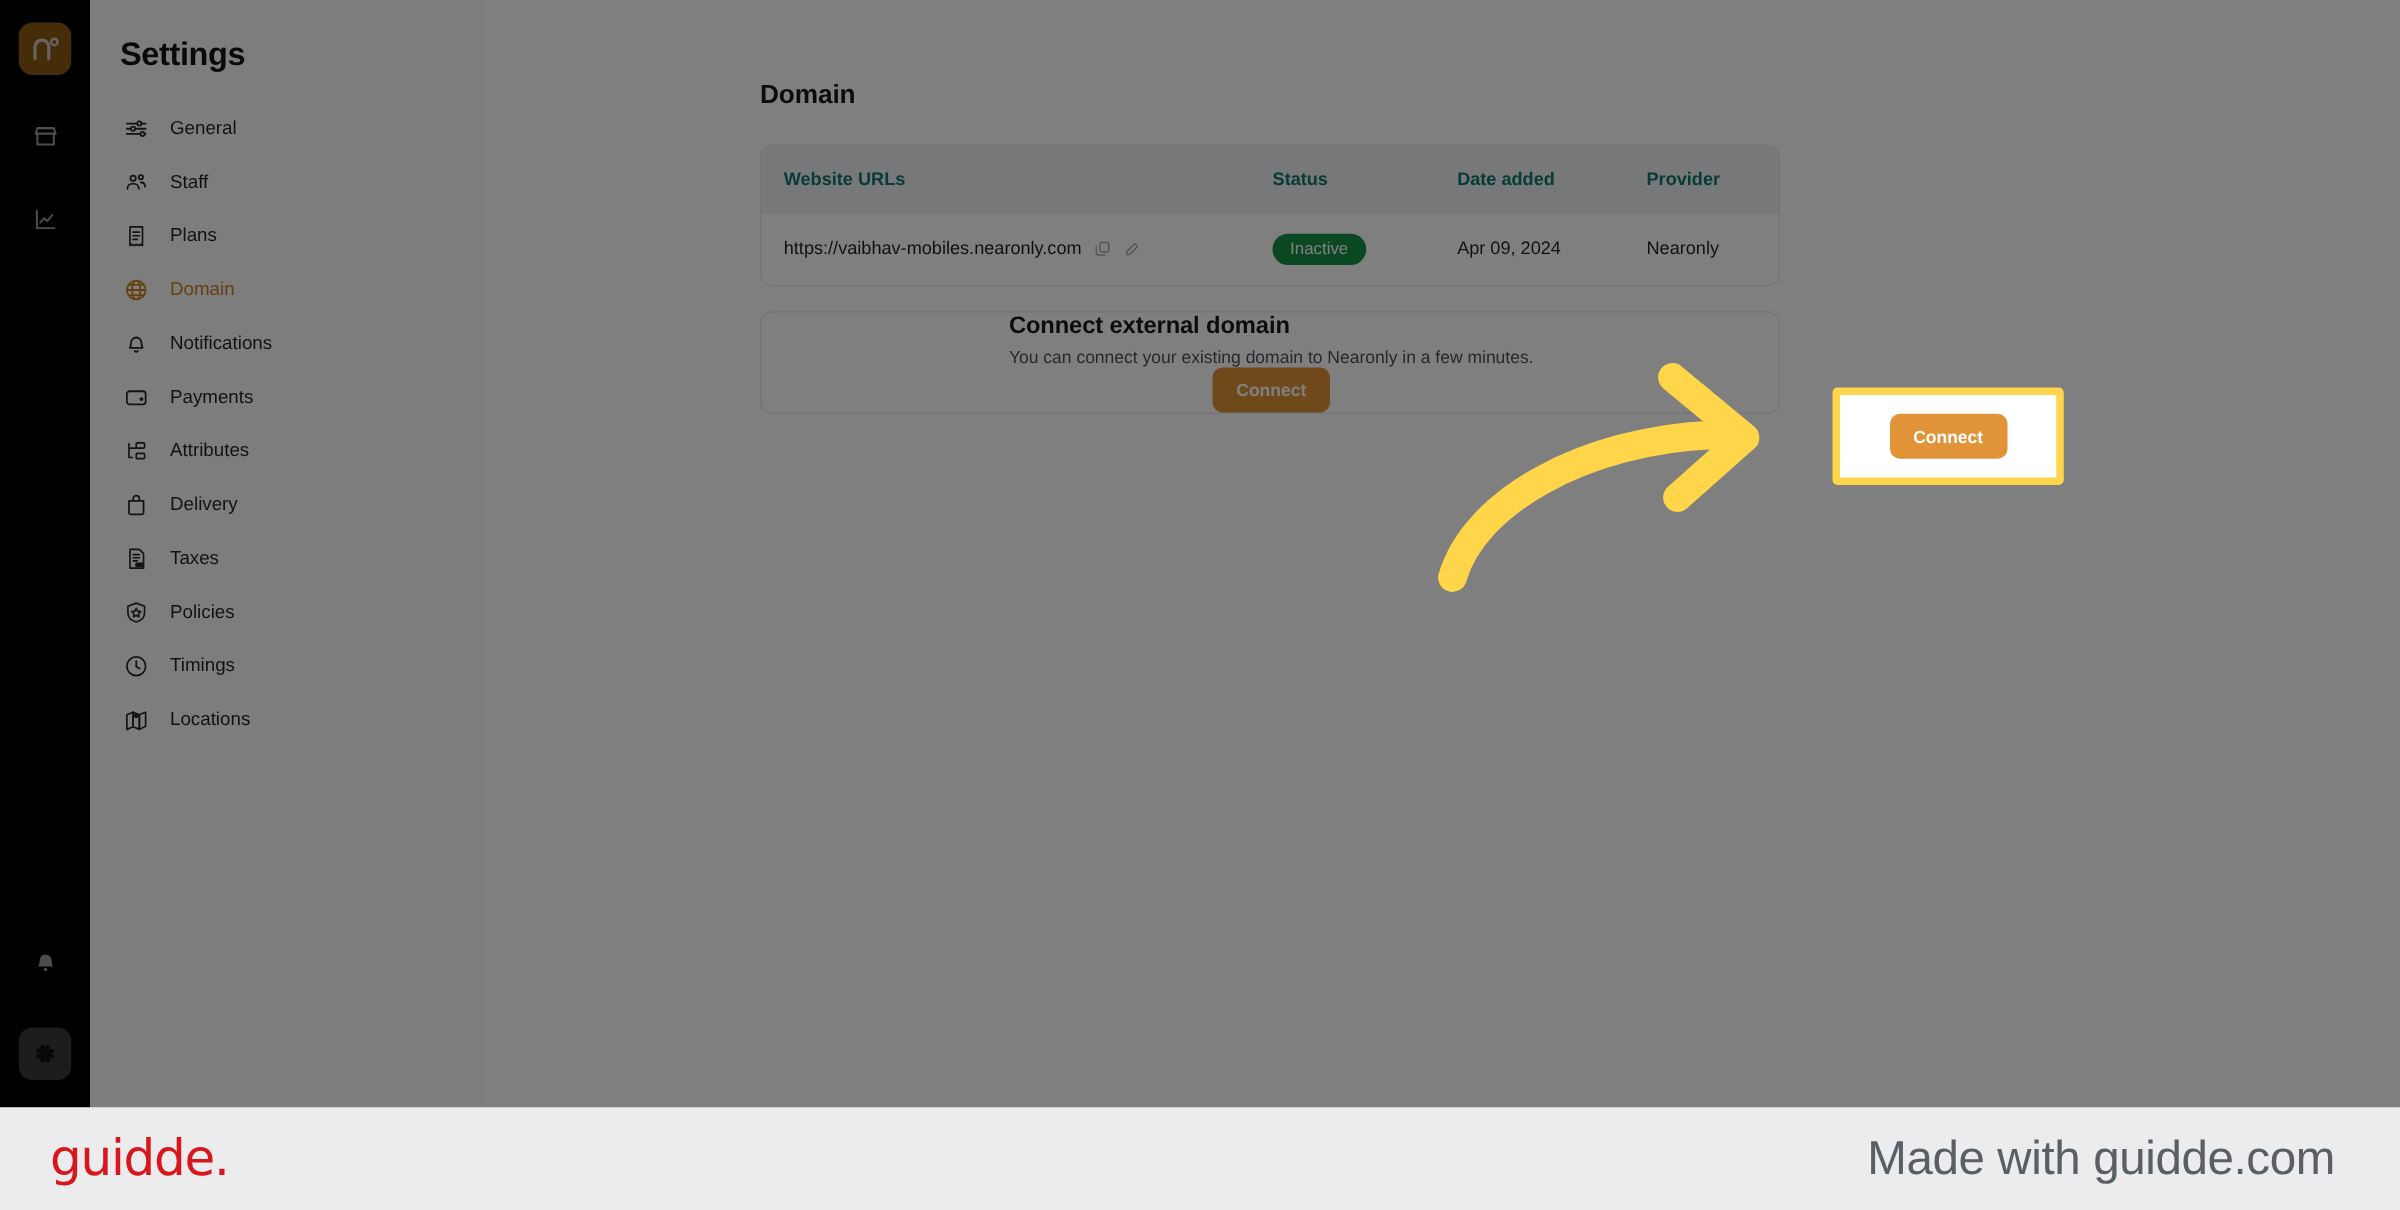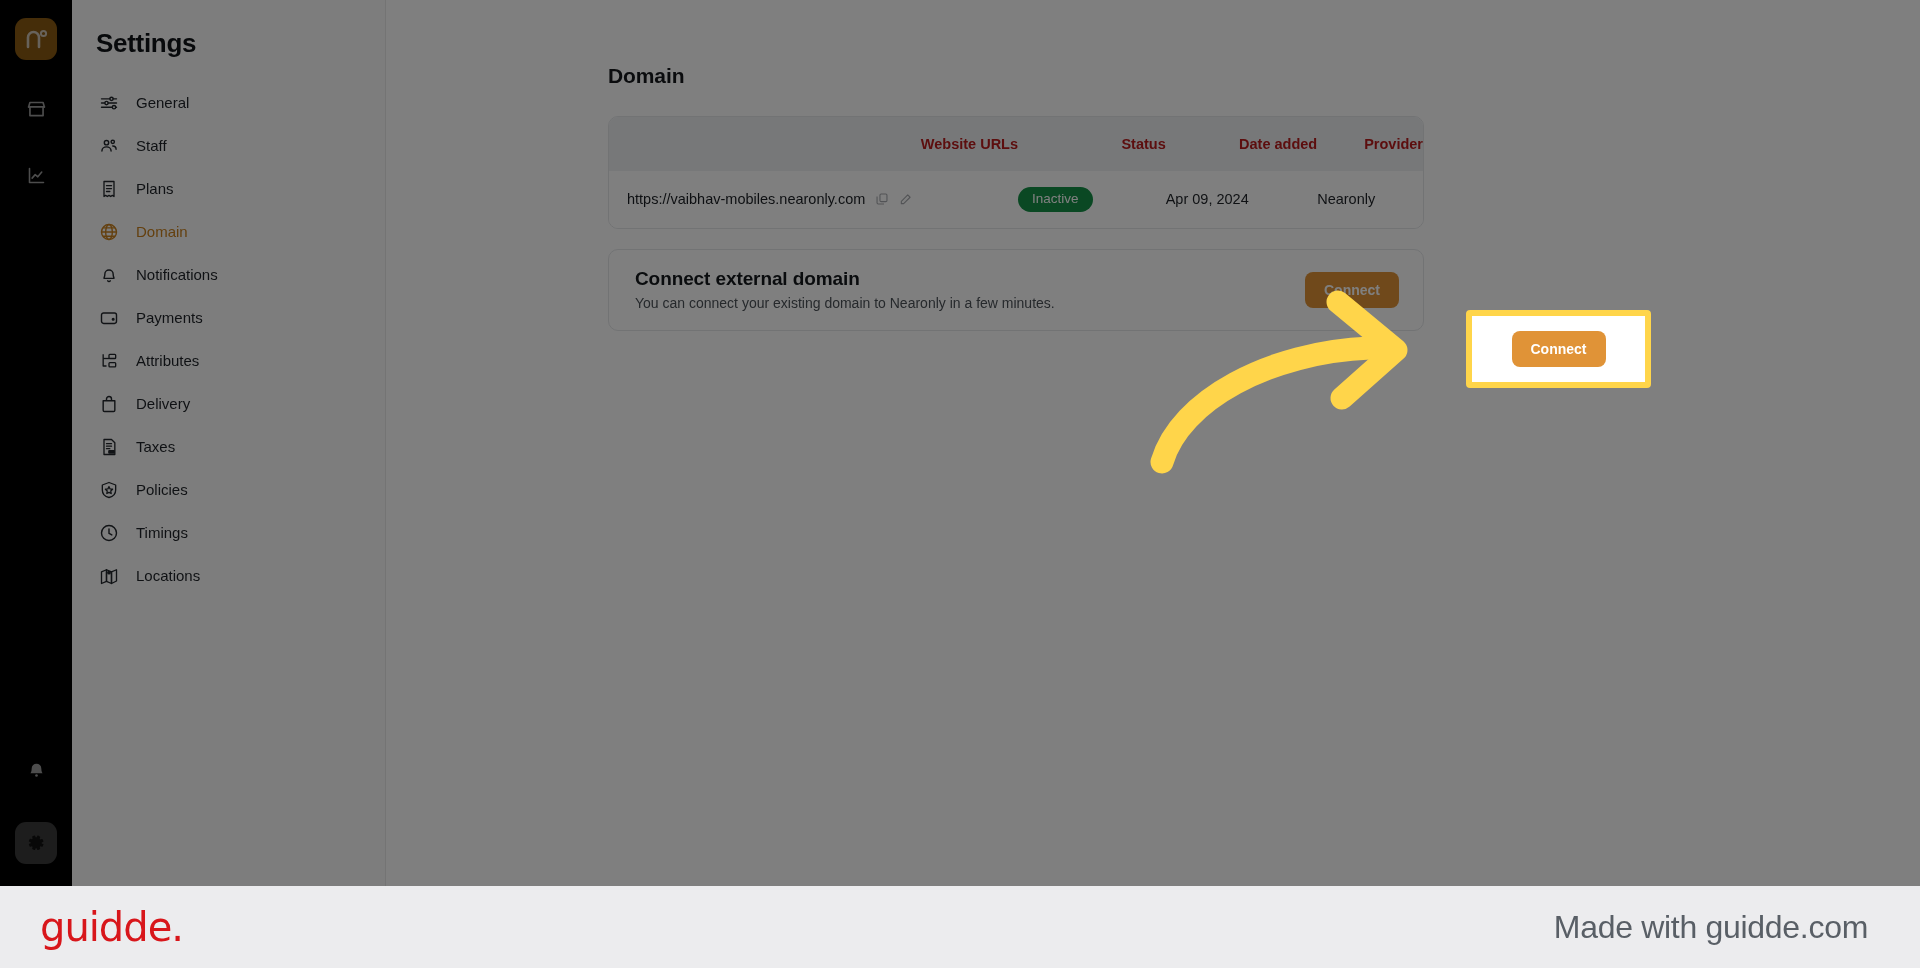--- a/index.html
+++ b/index.html
@@ -138,24 +138,24 @@
     border-radius: 10px;
     overflow: hidden;
   }
 
   table.domain-table {
     width: 100%;
     border-collapse: collapse;
   }
   table.domain-table thead th {
     background: #eef0f3;
-    text-align: right;
+    text-align: left;
     font-size: 14.5px;
     font-weight: bold;
-    color: #b91c1c;
+    color: #0f766e;
     padding: 17px 0 17px 0;
     height: 54px;
   }
   table.domain-table thead th.c-url   { padding-left: 18px; width: 410px; }
   table.domain-table thead th.c-stat  { width: 148px; }
   table.domain-table thead th.c-date  { width: 152px; }
   table.domain-table thead th.c-prov  { width: 106px; margin-left: 27px; }
 
   table.domain-table tbody td {
     font-size: 14.5px;
@@ -195,20 +195,21 @@
     width: 816px;
     margin-top: 20px;
     background: #ffffff;
     border: 1px solid #e4e6e9;
     border-radius: 10px;
     height: 82px;
     display: flex;
     align-items: center;
     justify-content: space-between;
     padding: 0 24px 0 26px;
+    flex-direction: column;
   }
   .cc-title {
     font-size: 19px;
     font-weight: bold;
     color: #14181c;
     letter-spacing: -0.1px;
     margin-bottom: 5px;
   }
   .cc-sub {
     font-size: 14px;
@@ -265,21 +266,21 @@
   }
   .guidde-logo {
     font-size: 40px;
     color: #d8161b;
     font-weight: 400;
     letter-spacing: -1px;
     font-family: "DejaVu Sans", sans-serif;
     text-align: right;
   }
   .guidde-made {
-    font-size: 32px;
+    font-size: 38px;
     color: #595f66;
     font-weight: 400;
     letter-spacing: -0.3px;
     text-align: right;
   }
 </style>
 </head>
 <body>
 
 <div id="app">

